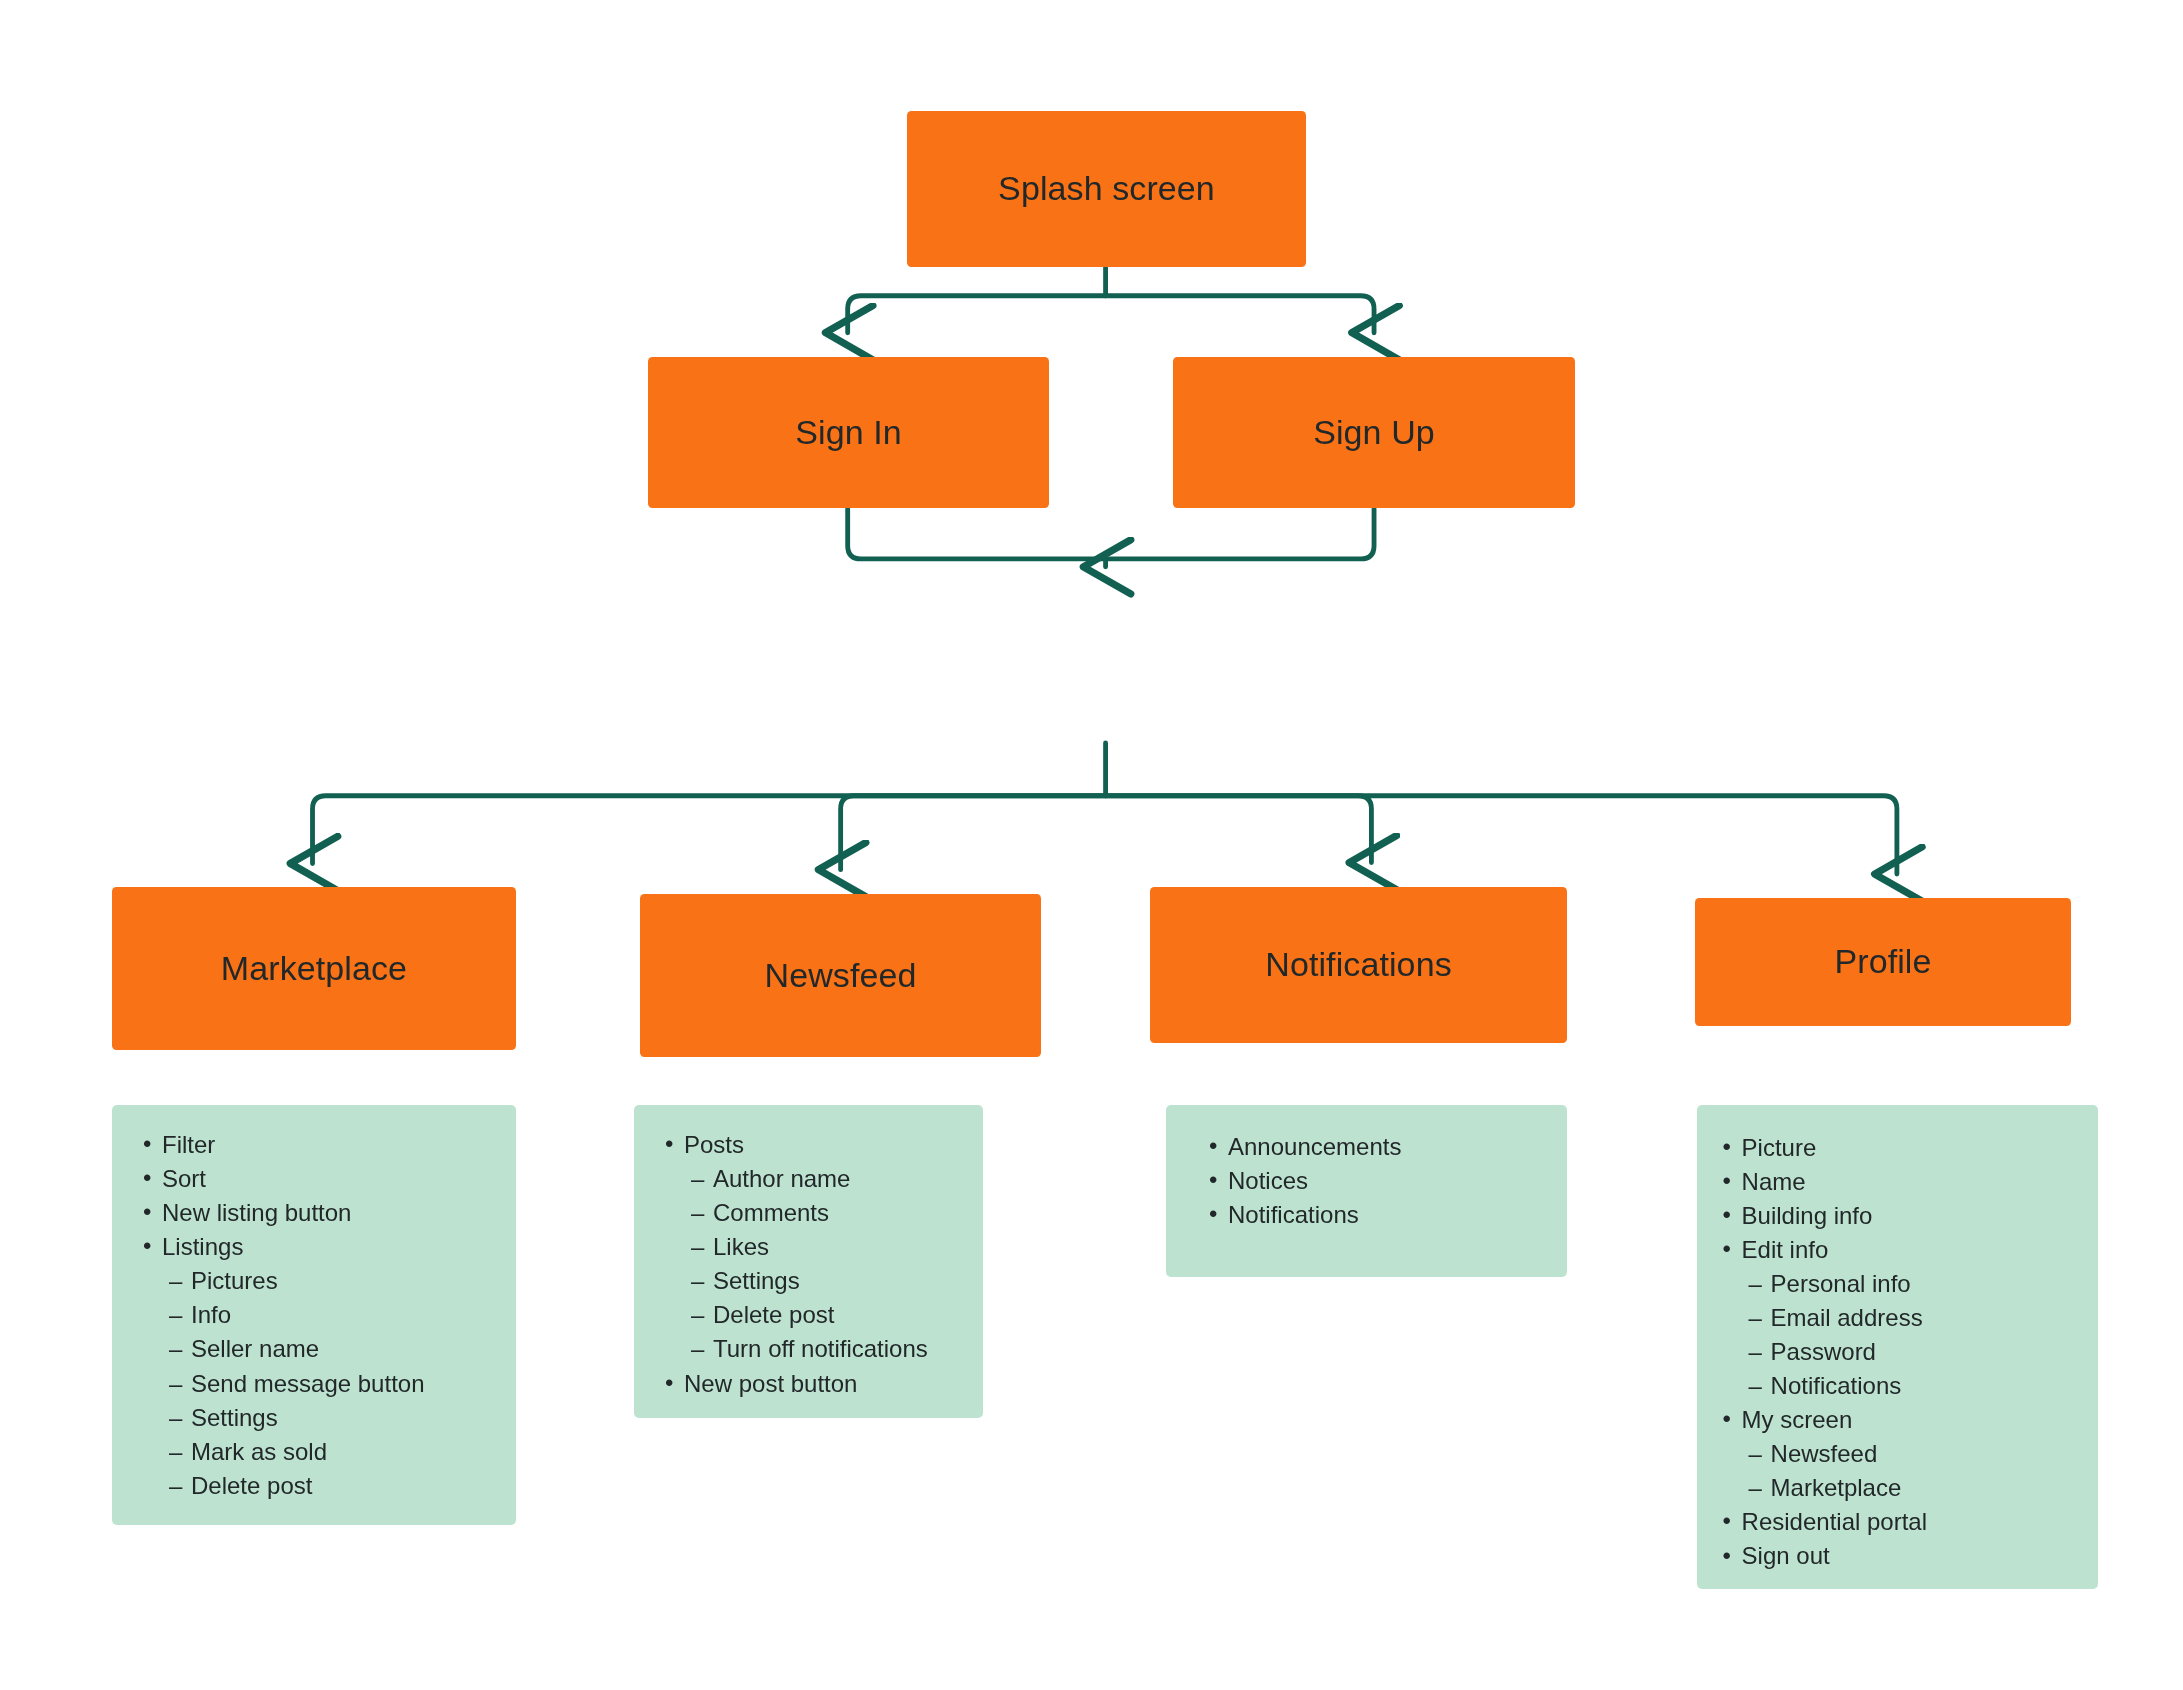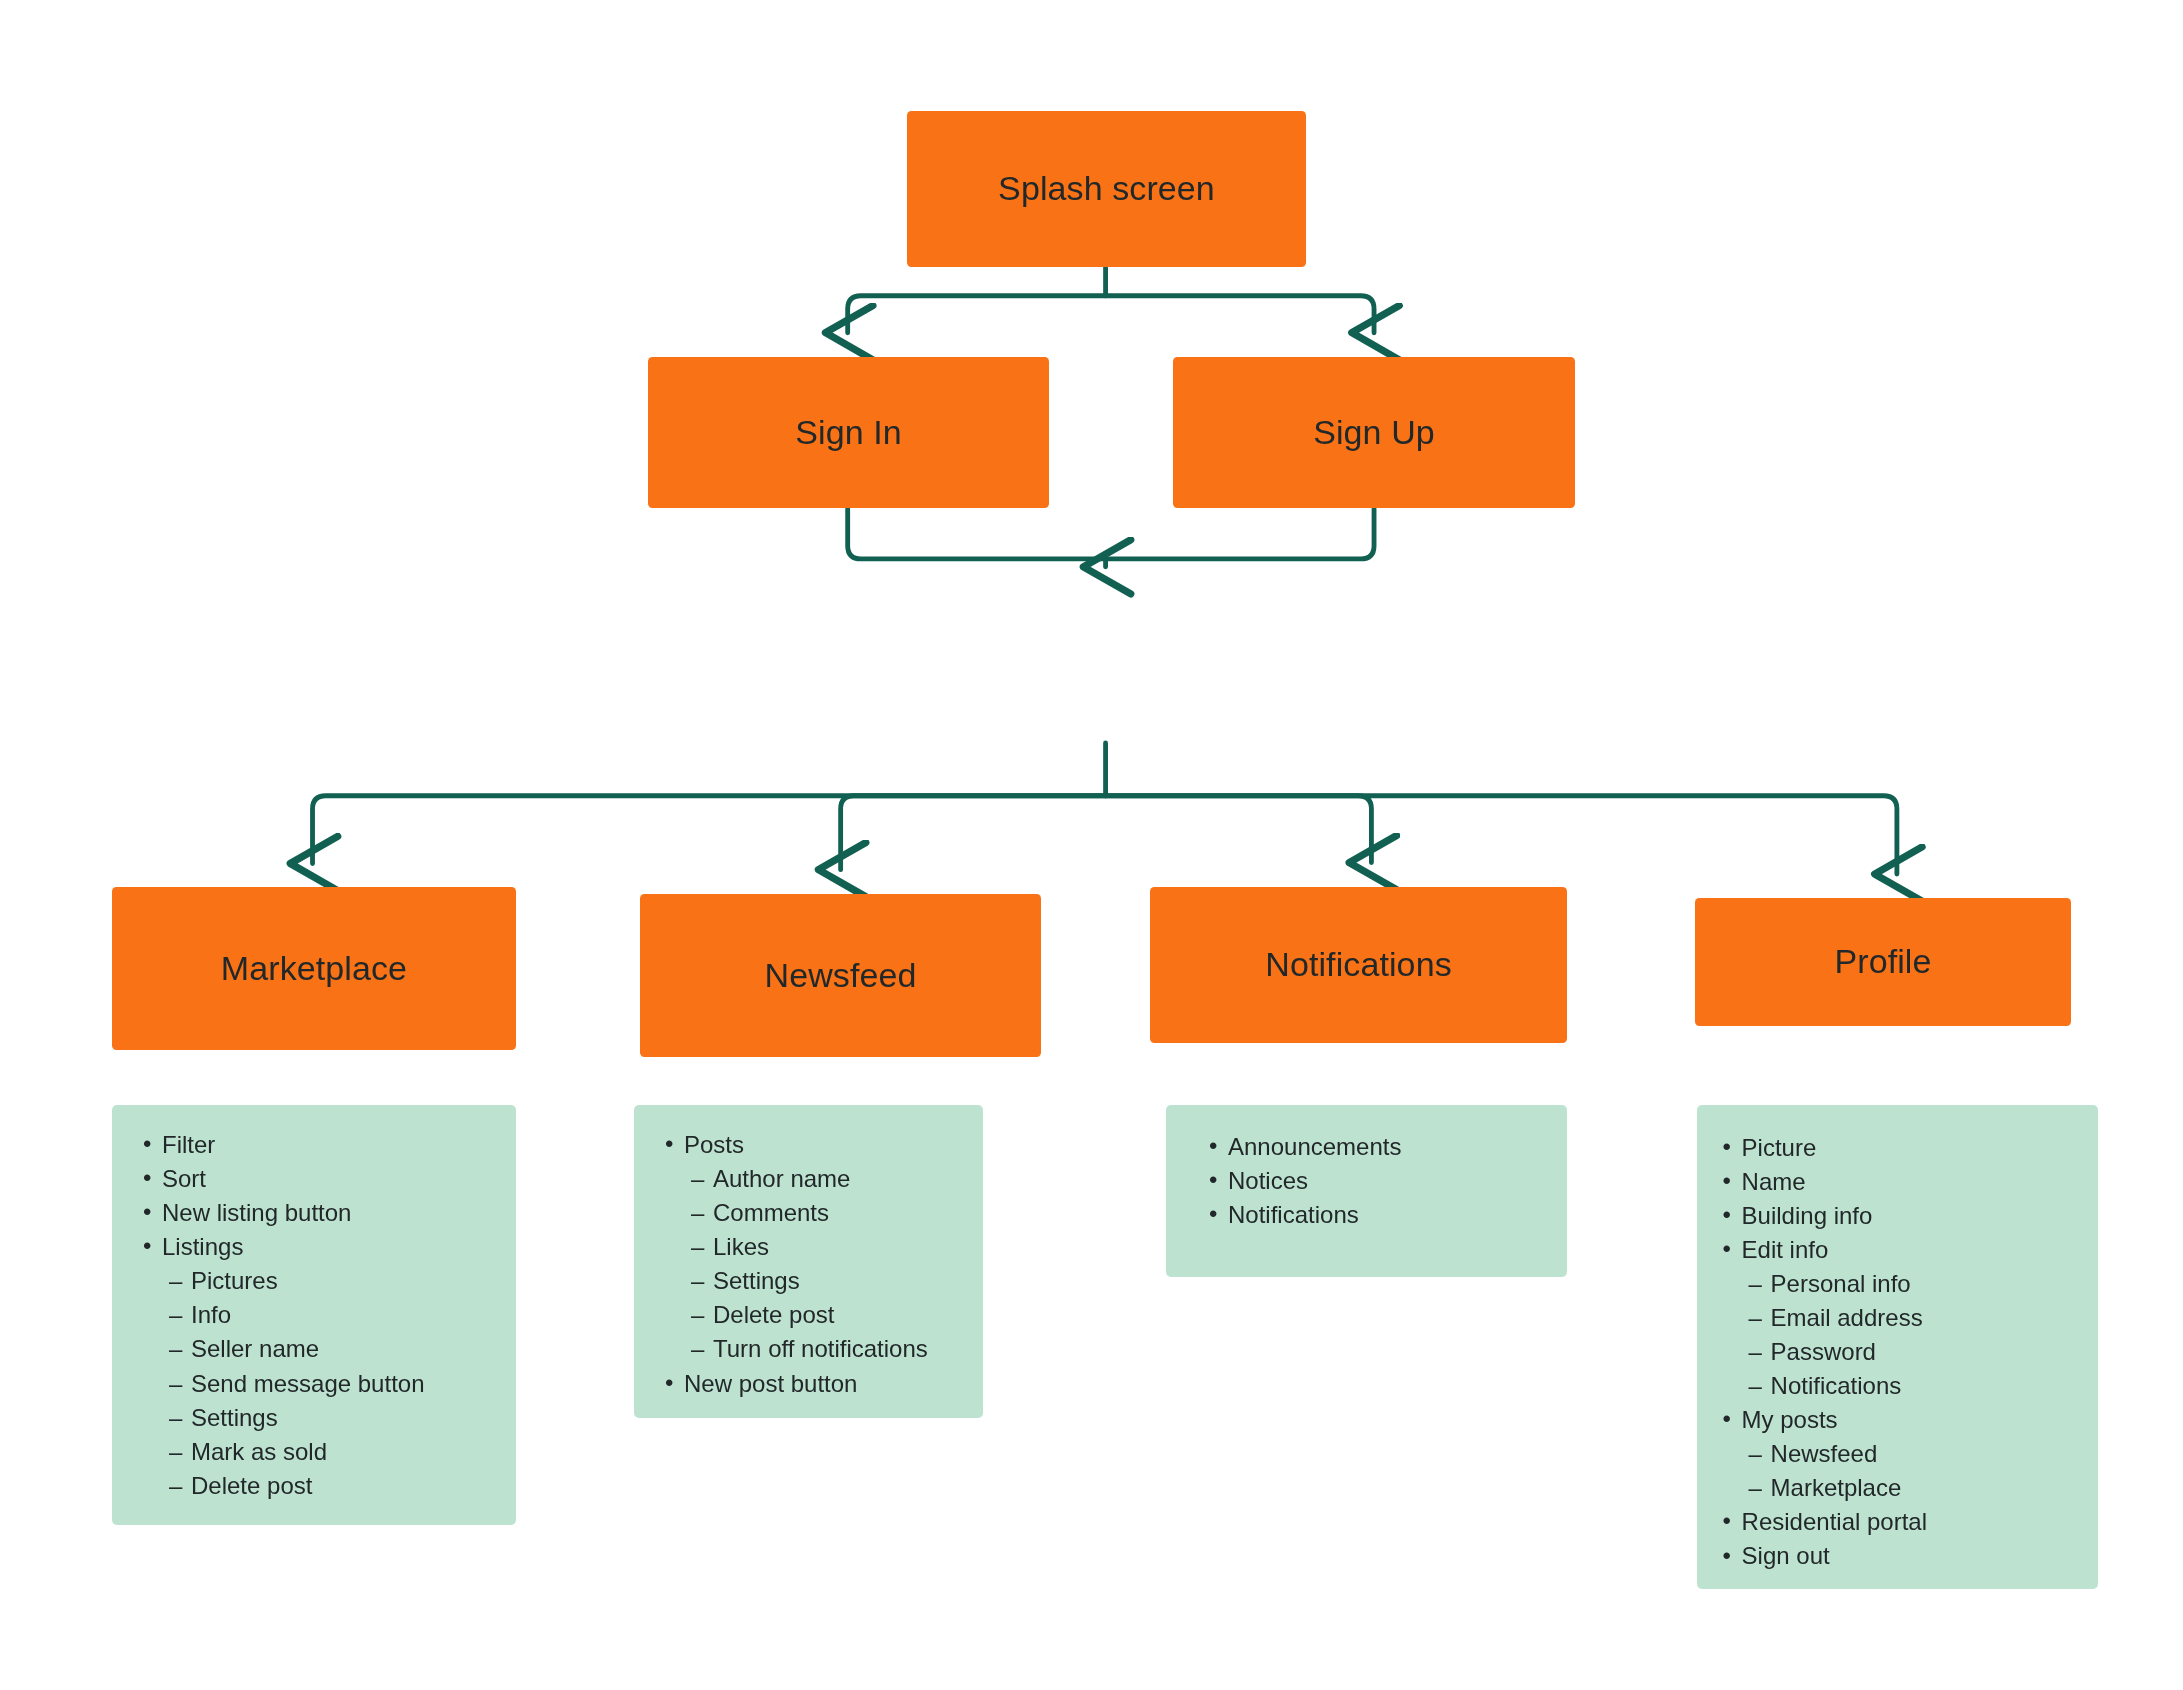--- a/index.html
+++ b/index.html
@@ -185,21 +185,21 @@
   <div class="panel" style="left:1697px; top:1105px; width:401px; height:484px;">
     <ul class="blist" style="padding:25.5px 0 0 17.6px;">
         <li class="lvl1">Picture</li>
         <li class="lvl1">Name</li>
         <li class="lvl1">Building info</li>
         <li class="lvl1">Edit info</li>
         <li class="lvl2">Personal info</li>
         <li class="lvl2">Email address</li>
         <li class="lvl2">Password</li>
         <li class="lvl2">Notifications</li>
-        <li class="lvl1">My posts</li>
+        <li class="lvl1">My screen</li>
         <li class="lvl2">Newsfeed</li>
         <li class="lvl2">Marketplace</li>
         <li class="lvl1">Residential portal</li>
         <li class="lvl1">Sign out</li>
       </ul>
   </div>
 
 </div>
 
 

